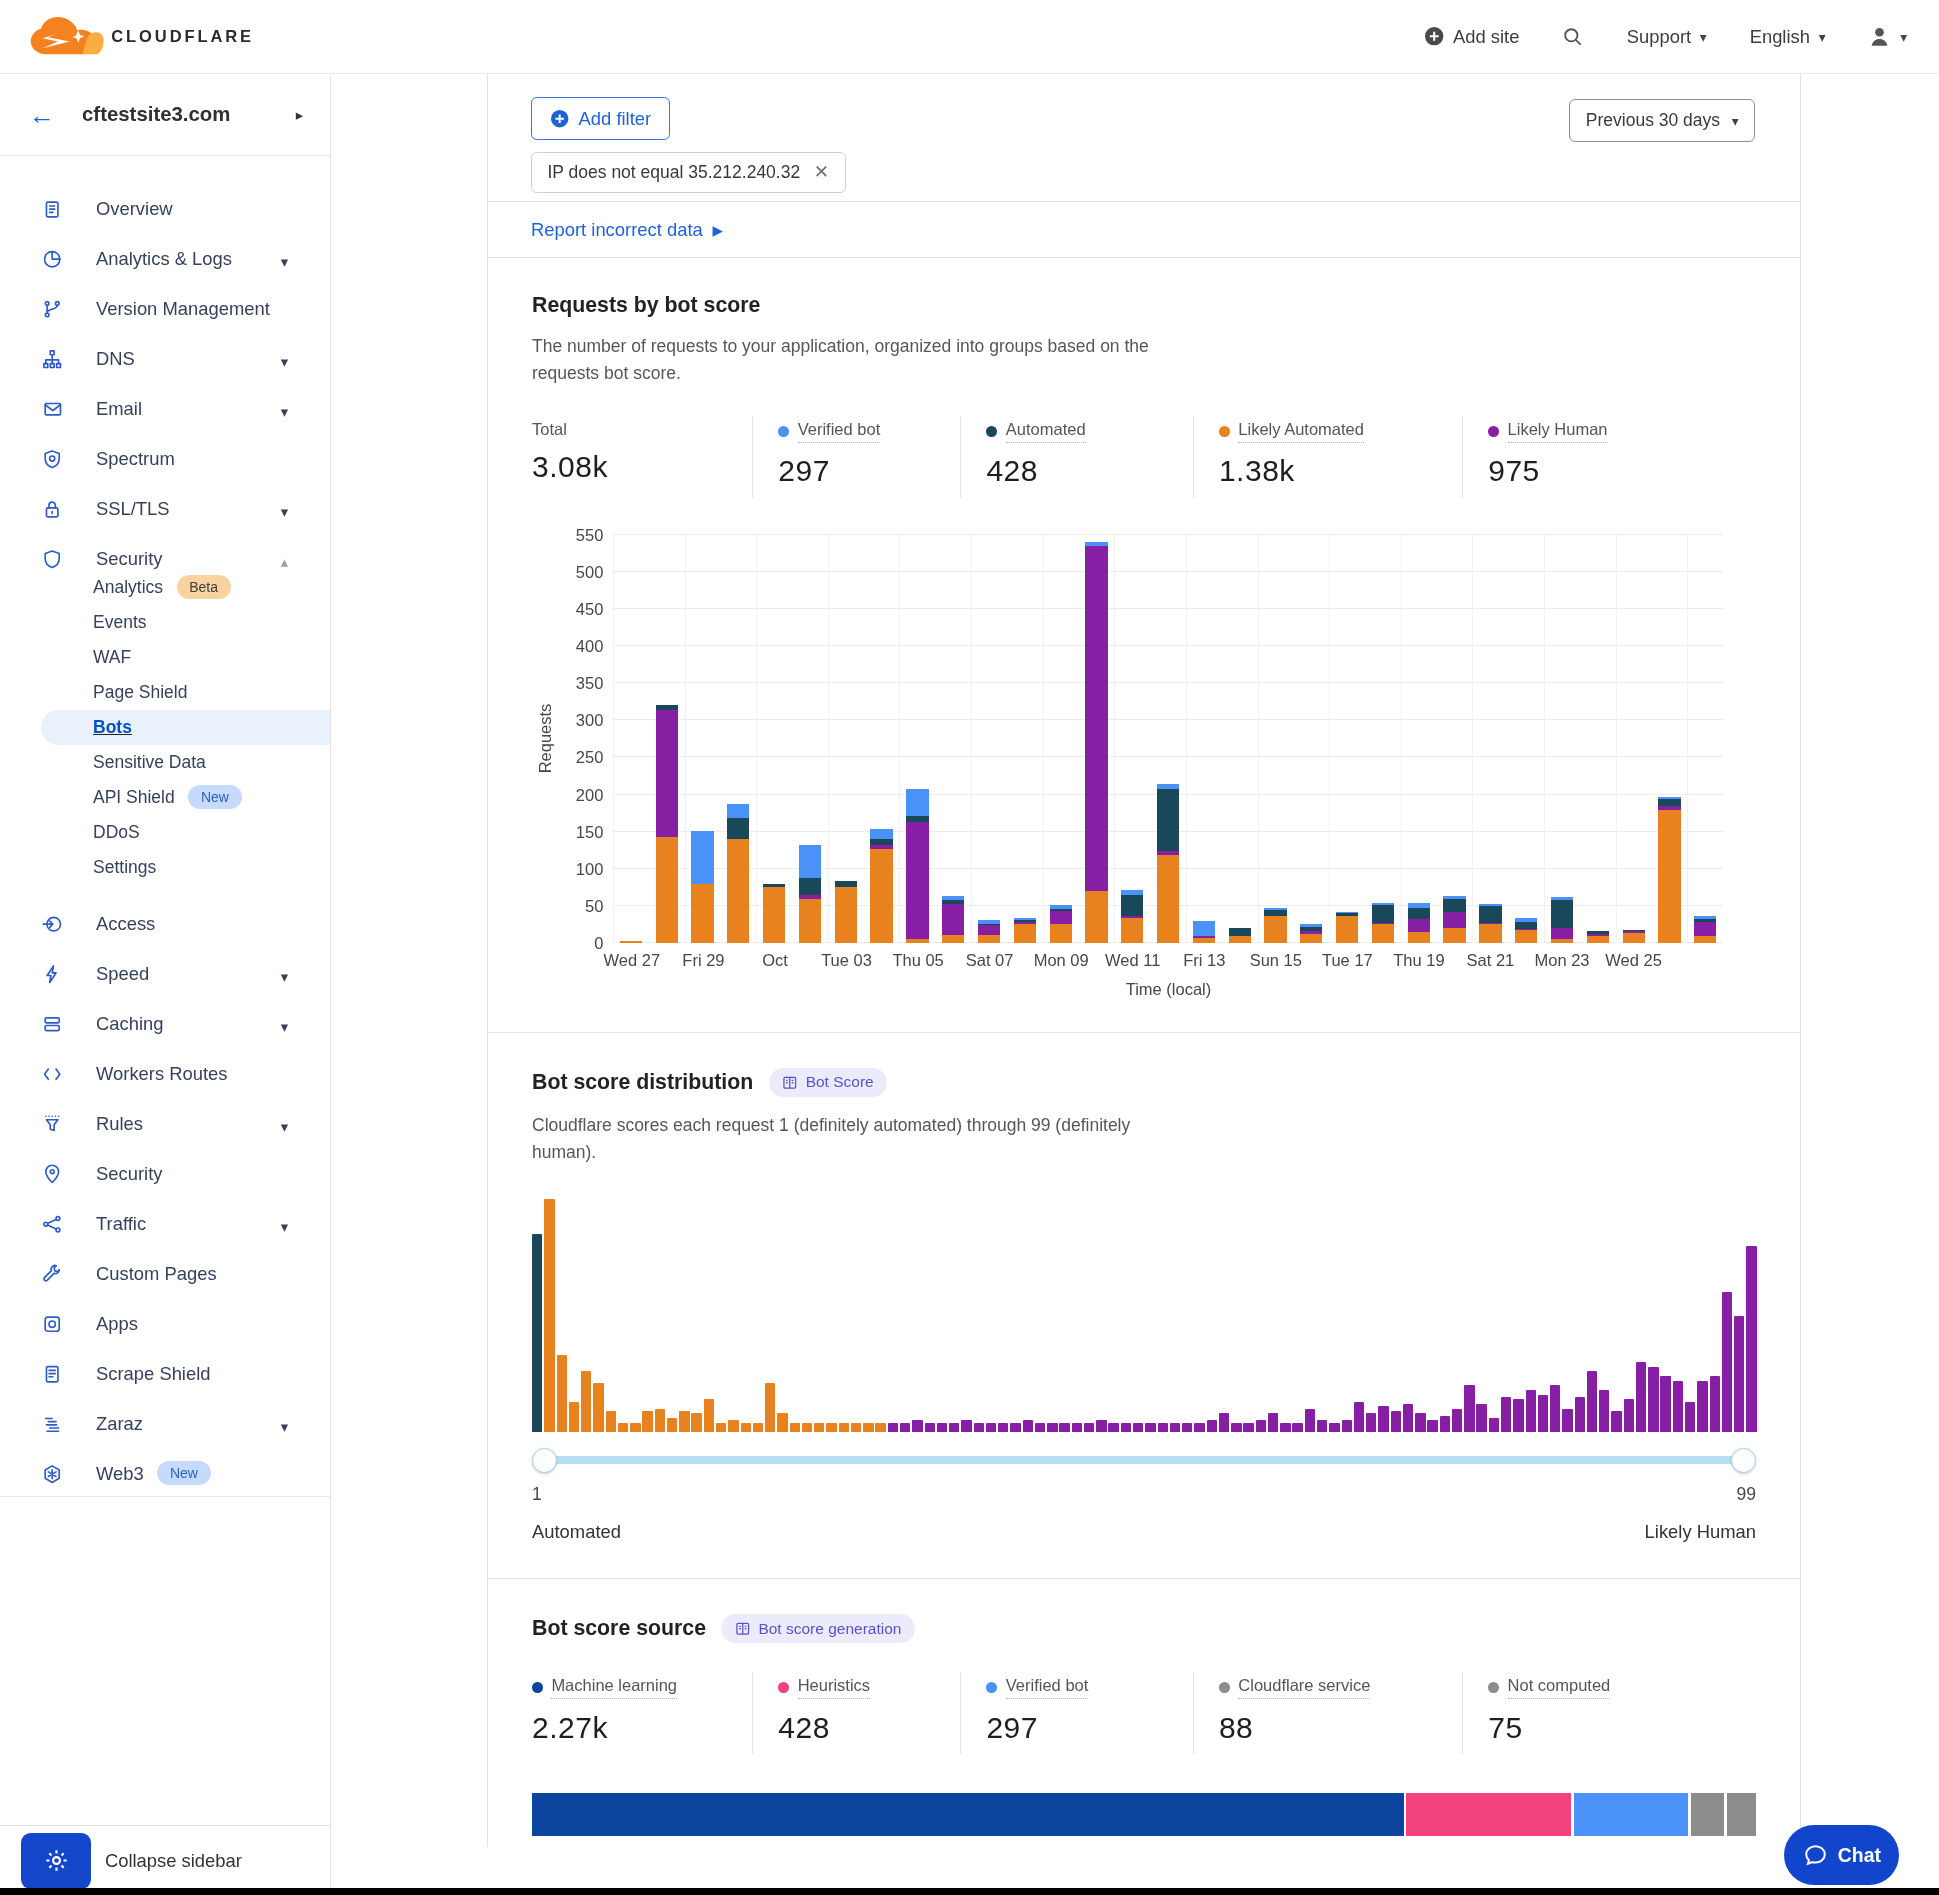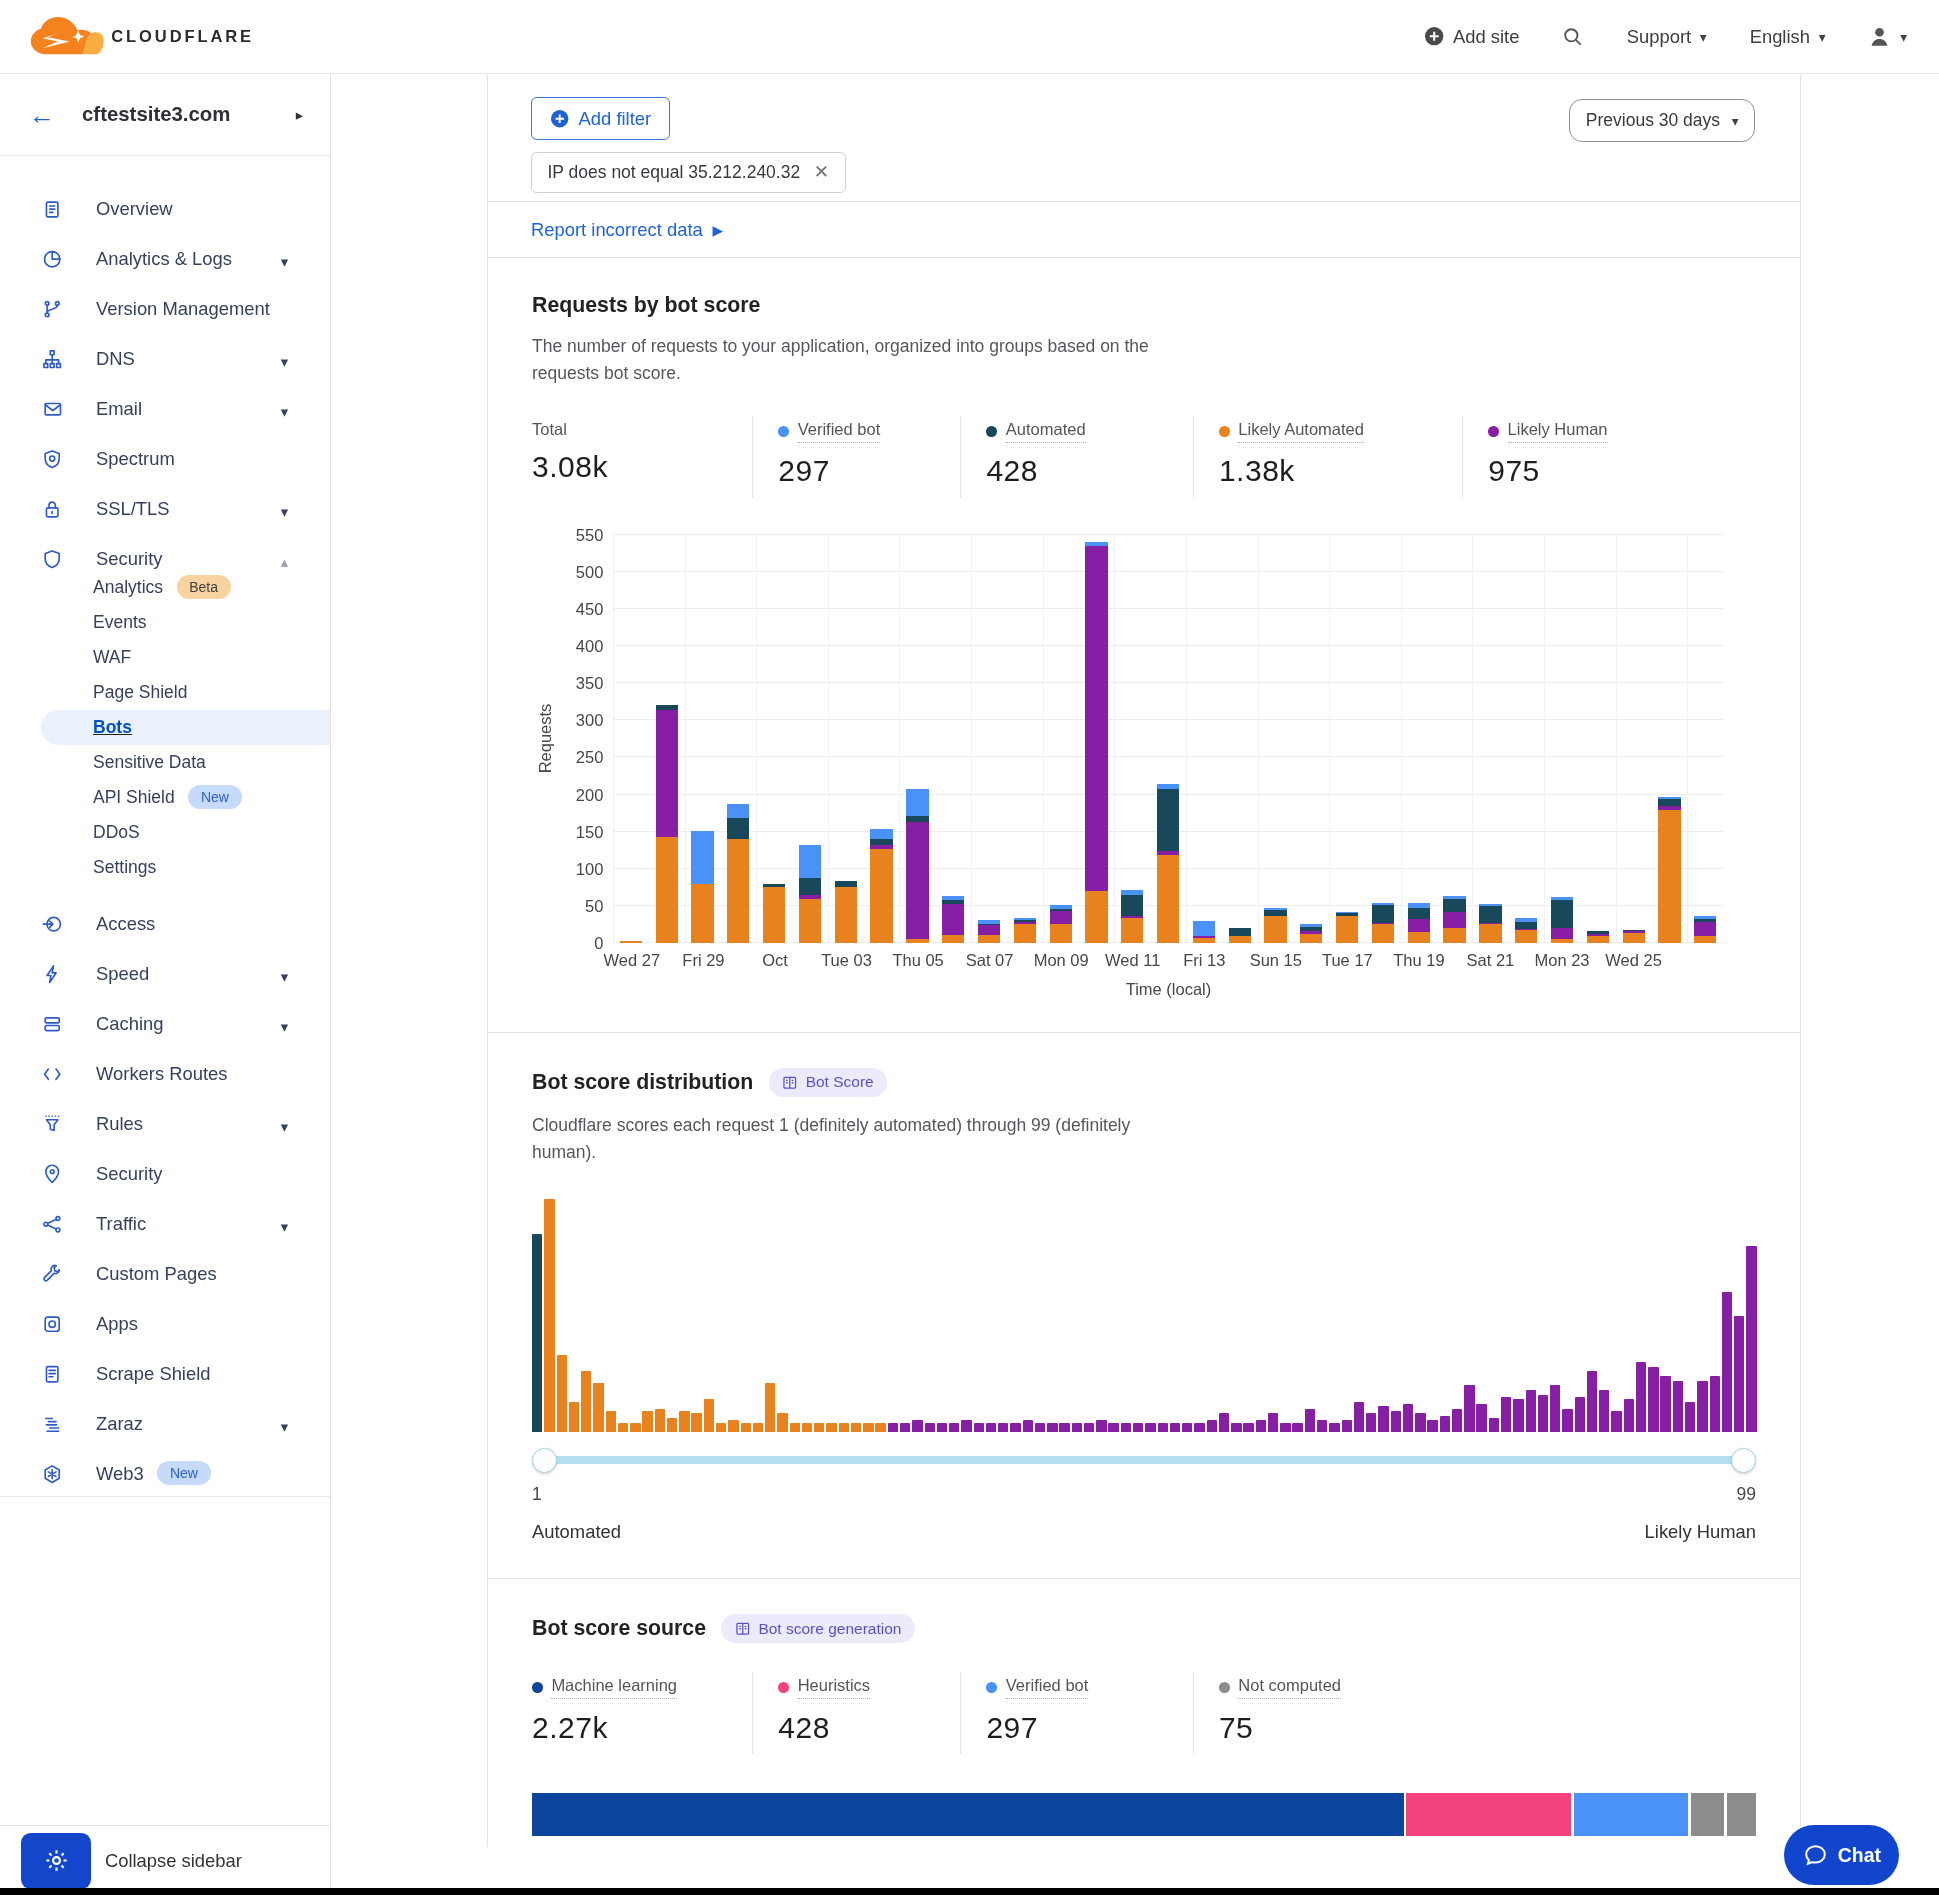--- a/index.html
+++ b/index.html
@@ -50,21 +50,21 @@
     border-left:1px solid #e2e2e2; border-right:1px solid #e2e2e2; background:#fff; }
   .divider { border-top:1px solid #e2e2e2; }
 
   .filter-row { padding:23px 43px 0 43px; height:127px; position:relative; }
   .add-filter-btn { display:inline-flex; align-items:center; gap:9.7px; height:43px; padding:0 17.5px;
     border:1.5px solid #3b76e0; border-radius:5.8px; color:#1f62d8; font-size:18.4px; cursor:pointer; background:#fff; }
   .chip { display:inline-flex; align-items:center; gap:13.6px; height:41px; padding:0 15.5px; margin-top:11.6px;
     border:1px solid #cfcfcf; border-radius:5.8px; font-size:17.5px; color:#36393f; background:#fff; }
   .chip .x { color:#707070; font-size:18.4px; cursor:pointer; }
   .range-btn { position:absolute; right:45px; top:25px; display:inline-flex; align-items:center; gap:11.6px;
-    height:43px; padding:0 15.5px; border:1px solid #909090; border-radius:13px; font-size:17.5px; color:#3a3a3a;
+    height:43px; padding:0 15.5px; border:1px solid #909090; border-radius:6px; font-size:17.5px; color:#3a3a3a;
     cursor:pointer; background:#fff; }
   .report-row { height:55px; display:flex; align-items:center; padding:0 43px; }
   .report-link { color:#1f62d8; font-size:18.4px; cursor:pointer; display:flex; align-items:center; gap:9.7px; }
   .report-link .tri { font-size:13.6px; }
 
   section.card { padding:35px 44px 0 44px; }
   .sec-title-row { display:flex; align-items:center; gap:15.5px; }
   h2.sec-title { font-size:21.3px; font-weight:bold; color:#222; }
   .pill-badge { display:inline-flex; align-items:center; gap:7.8px; background:#ecebfb; color:#5a51c9;
     border-radius:14.6px; padding:5.8px 13.6px; font-size:15.5px; cursor:pointer; }
@@ -943,20 +943,27 @@
             <div class="stat-cell">
               <div class="stat-label">
                 <span class="dot" style="background: rgb(74, 146, 247);"></span>
                 <span class="txt">Verified bot</span>
               </div>
               <div class="stat-value">297</div>
             </div>
             <div class="stat-cell">
               <div class="stat-label">
                 <span class="dot" style="background: rgb(140, 140, 140);"></span>
+                <span class="txt">Cloudflare service</span>
+              </div>
+              <div class="stat-value">88</div>
+            </div>
+            <div class="stat-cell">
+              <div class="stat-label">
+                <span class="dot" style="background: rgb(140, 140, 140);"></span>
                 <span class="txt">Not computed</span>
               </div>
               <div class="stat-value">75</div>
             </div>
           </div>
         <div class="source-bar" id="source-bar">
             <div style="width: 71.8809%; background: rgb(12, 68, 158);"></div>
             <div style="width: 13.5529%; background: rgb(244, 66, 126);"></div>
             <div style="width: 9.40469%; background: rgb(74, 146, 247);"></div>
             <div style="width: 2.78657%; background: rgb(140, 140, 140);"></div>

